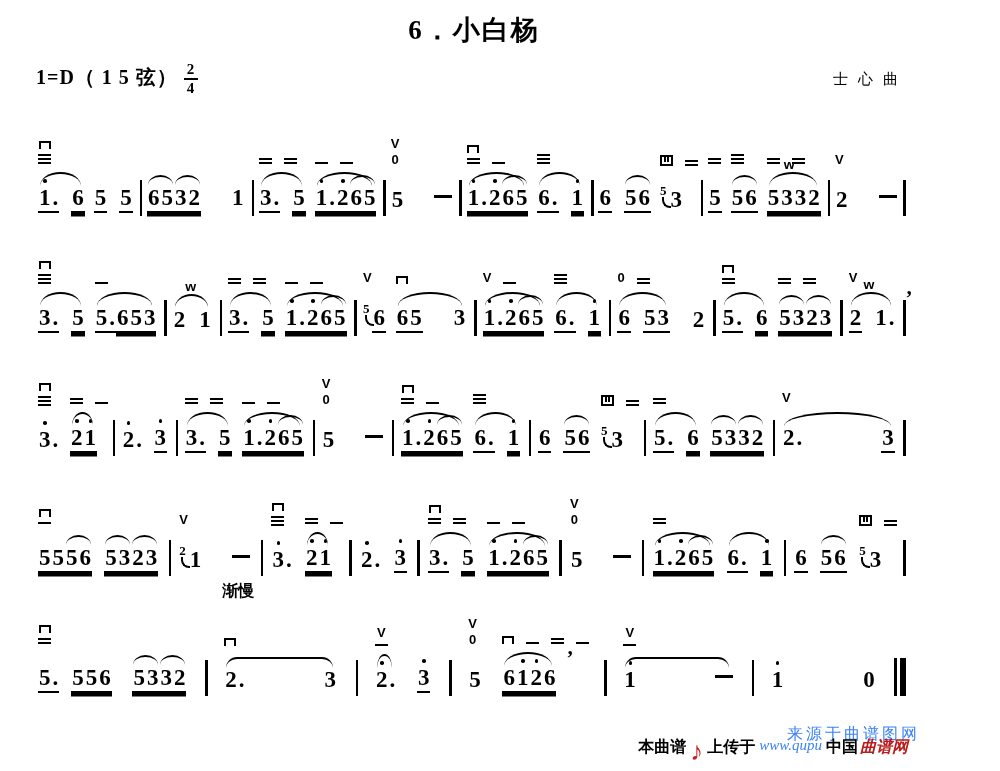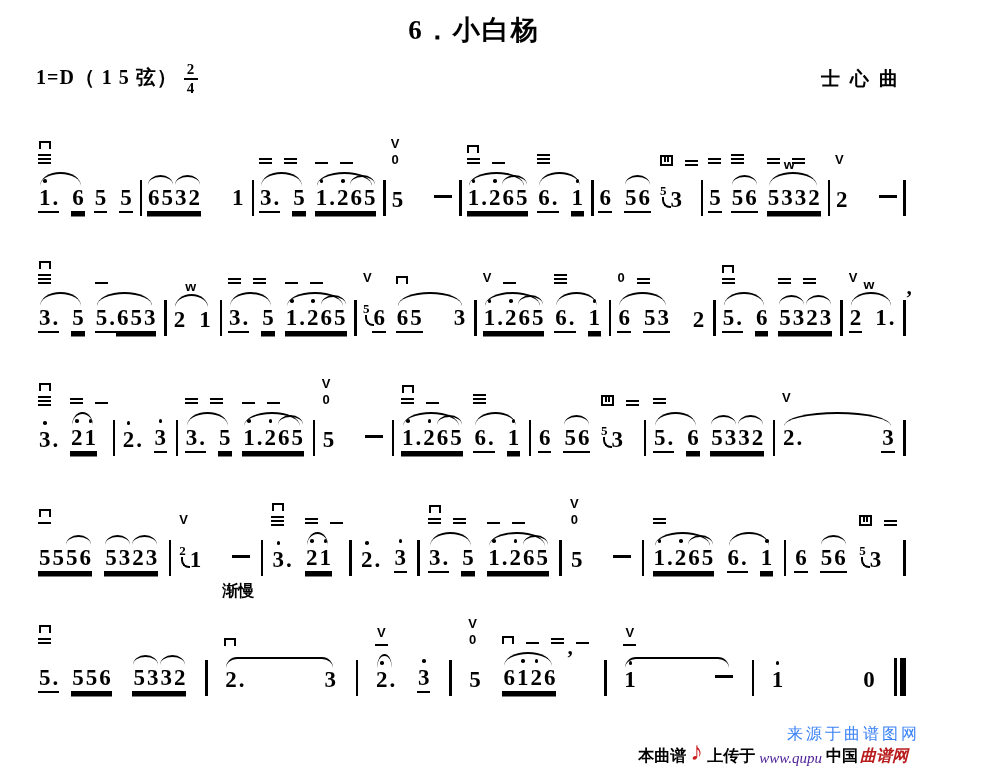--- a/index.html
+++ b/index.html
@@ -5,21 +5,21 @@
   html,body{margin:0;padding:0;background:#fff;}
   #page{position:relative;width:948px;height:771px;background:#fff;color:#000;
         font-family:"Liberation Serif","DejaVu Serif",serif;overflow:hidden;}
   
   #title{ text-align:center; font-size:27px; font-weight:bold; padding-top:12px; letter-spacing:2px;}
   #keyrow{ display:flex; justify-content:space-between; align-items:center; padding:14px 40px 0 36px;gap:39px;}
   #keysig{ font-size:20px; font-weight:bold; letter-spacing:1px;}
   .frac{ display:inline-block; vertical-align:middle; text-align:center; margin-left:6px; line-height:1;}
   .frac .num{ display:block; font-size:15px; font-weight:bold; border-bottom:2px solid #000; padding:0 3px 1px;}
   .frac .den{ display:block; font-size:15px; font-weight:bold; padding-top:1px;}
-  #composer{ font-size:19px; font-weight:bold; letter-spacing:10px;}
+  #composer{ font-size:15px; font-weight:normal; letter-spacing:10px;}
   
   #score{ padding:6px 0 0 0;}
   .system{ display:flex; align-items:flex-end; justify-content:space-between;
            margin:14px 42px 0 36px; height:106px;}
   .tok{ display:inline-flex; flex-direction:column; align-items:flex-start;}
   .marks{ display:flex; align-items:flex-end; gap:12px; min-height:40px; padding-left:2px; position:relative; margin-bottom:2px;}
   .stack{ display:flex; flex-direction:column; align-items:center; gap:3px;}
   .mtext{ font-size:13px; font-weight:bold; line-height:1; font-family:"Liberation Sans",sans-serif;}
   .bowd{ width:12px; height:8px; border:2px solid #000; border-bottom:none; box-sizing:border-box;}
   .f1,.f2,.f3{ display:flex; flex-direction:column; align-items:center;}
@@ -50,23 +50,23 @@
                  border-left:2px solid #000; border-bottom:2px solid #000; border-bottom-left-radius:8px;}
   .breath{ position:absolute; right:-13px; top:2px; font-size:21px; font-weight:bold;}
   .dashline{ display:inline-block; width:18px; height:3px; background:#000; align-self:center; margin-bottom:8px;}
   .bar{ width:2.5px; height:36px; background:#000; margin-bottom:6px;}
   .final{ display:flex; gap:3px; align-items:flex-end; margin-bottom:6px;}
   .final .thin{ width:2.5px; height:38px; background:#000;}
   .final .thick{ width:6px; height:38px; background:#000;}
   
   #wmark{ position:absolute; right:28px; bottom:26px; color:#3b82f6; font-size:16px; letter-spacing:3px;}
   #footline{ position:absolute; right:40px; bottom:4px; font-size:16px; font-weight:bold; display:flex;
-             align-items:flex-end; gap:2px; white-space:nowrap;}
+             align-items:flex-start; gap:2px; white-space:nowrap;}
   .clef{ color:#cc2020; font-size:26px; font-weight:normal; margin:0 2px;}
-  .urlwm{ color:#4c1d95; font-weight:normal; font-size:15px; margin:0 2px; font-style:italic;}
+  .urlwm{ color:#3b82f6; font-weight:normal; font-size:15px; margin:0 2px; font-style:italic;}
   .sitered{ color:#b91c1c; font-style:italic;}
 </style>
 </head>
 <body>
 
 <div id="page">
   <div id="title">6．小白杨</div>
   <div id="keyrow">
     <div id="keysig">
       <span>1=D（ 1  5  弦）</span><span class="frac"><span class="num">2</span><span class="den">4</span></span>

